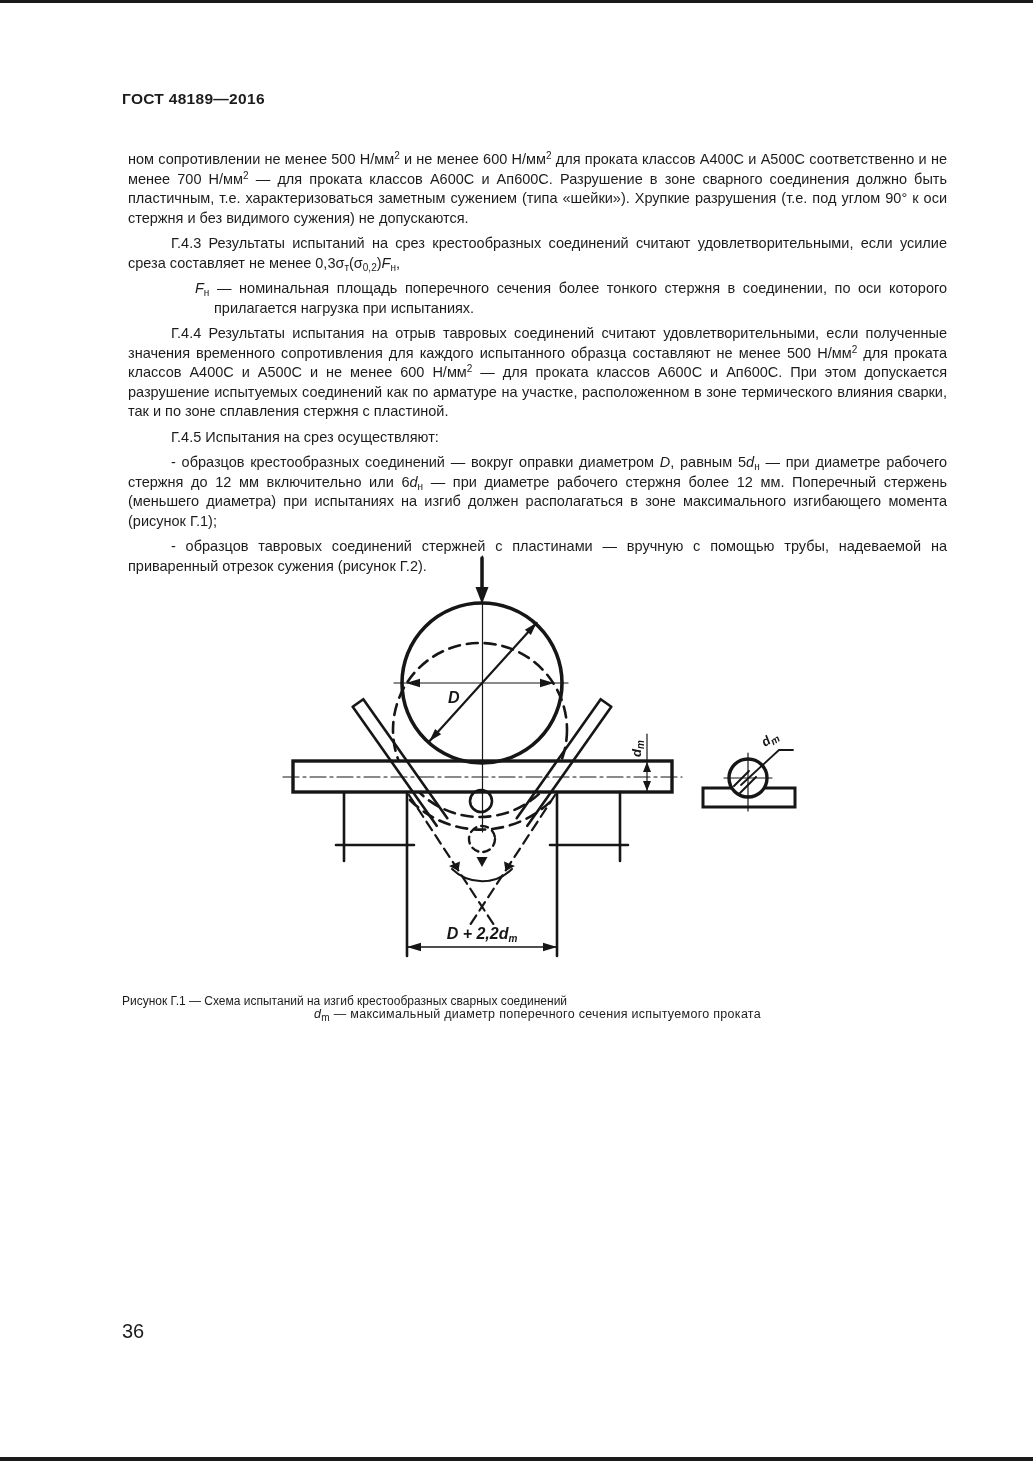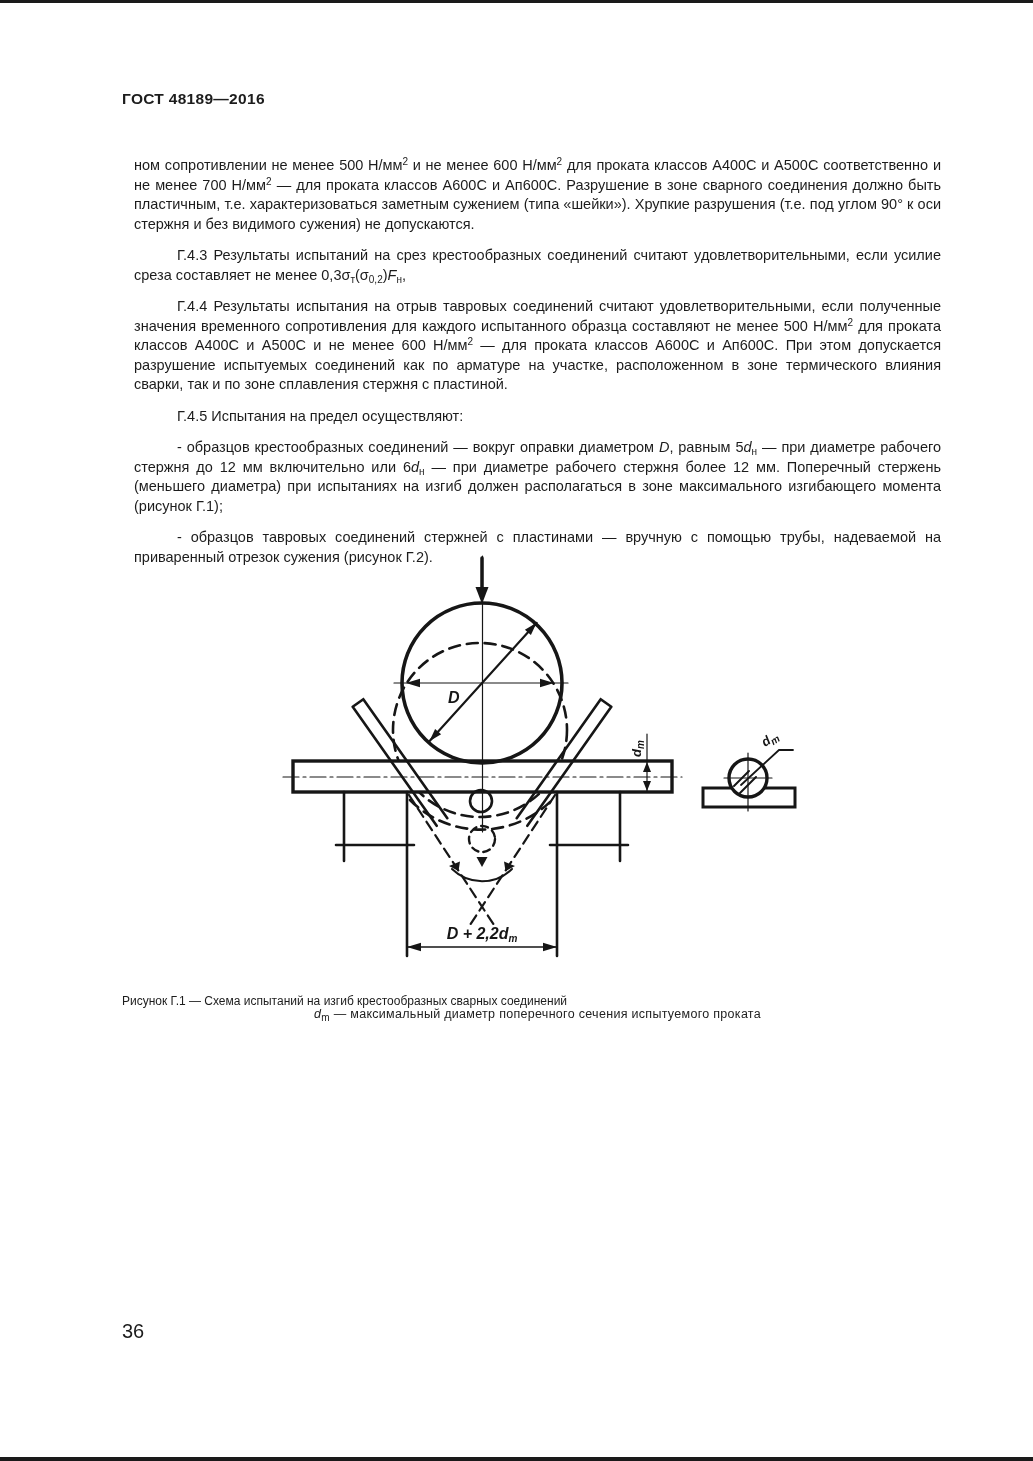--- a/index.html
+++ b/index.html
@@ -12,21 +12,21 @@
   .scan-edge.top{top:0;height:3px;}
   .scan-edge.bottom{bottom:0;height:4px;}
   .doc-header{
     position:absolute;left:122px;top:90px;
     font-size:15.5px;font-weight:700;letter-spacing:.3px;
   }
   .content{
     position:absolute;left:122px;top:144px;width:831px;
     font-size:14.5px;line-height:19.5px;text-align:justify;
   }
-  .content p{margin:12px;}
+  .content p{margin:6px;}
   .para-indent{text-indent:43px;}
   .para-noindent{text-indent:0;}
   .para-term{padding-left:86px;text-indent:-19px;}
   sub{font-size:10px;vertical-align:-3px;line-height:0;}
   sup{font-size:10px;vertical-align:5px;line-height:0;}
   .it{font-style:italic;}
   .figure-svg{position:absolute;left:270px;top:545px;}
   .fig-line{stroke:#161616;fill:none;stroke-linecap:round;}
   .fig-fill{fill:#161616;stroke:none;}
   .flbl{font-family:"Liberation Sans","DejaVu Sans",sans-serif;
@@ -52,22 +52,23 @@
   <div class="scan-edge top"></div>
   <div class="scan-edge bottom"></div>
 
   <div class="doc-header">
     <span>ГОСТ 48189—2016</span>
   </div>
 
   <div class="content">
     <p class="para-noindent"><span>ном сопротивлении не менее 500 Н/мм</span><sup>2</sup><span> и не менее 600 Н/мм</span><sup>2</sup><span> для проката классов А400С и А500С соответственно и не менее 700 Н/мм</span><sup>2</sup><span> — для проката классов А600С и Ап600С. Разрушение в зоне сварного соединения должно быть пластичным, т.е. характеризоваться заметным сужением (типа «шейки»). Хрупкие разрушения (т.е. под углом 90° к оси стержня и без видимого сужения) не допускаются.</span></p>
     <p class="para-indent"><span>Г.4.3 Результаты испытаний на срез крестообразных соединений считают удовлетворительными, если усилие среза составляет не менее 0,3σ</span><sub>т</sub><span>(σ</span><sub>0,2</sub><span>)</span><span class="it">F</span><sub>н</sub><span>,</span></p>
+    <p class="para-term"><span class="it">F</span><sub>н</sub><span> — номинальная площадь поперечного сечения более тонкого стержня в соединении, по оси которого прилагается нагрузка при испытаниях.</span></p>
     <p class="para-indent"><span>Г.4.4 Результаты испытания на отрыв тавровых соединений считают удовлетворительными, если полученные значения временного сопротивления для каждого испытанного образца составляют не менее 500 Н/мм</span><sup>2</sup><span> для проката классов А400С и А500С и не менее 600 Н/мм</span><sup>2</sup><span> — для проката классов А600С и Ап600С. При этом допускается разрушение испытуемых соединений как по арматуре на участке, расположенном в зоне термического влияния сварки, так и по зоне сплавления стержня с пластиной.</span></p>
-    <p class="para-indent"><span>Г.4.5 Испытания на предел осуществляют:</span></p>
+    <p class="para-indent"><span>Г.4.5 Испытания на срез осуществляют:</span></p>
     <p class="para-indent"><span>- образцов крестообразных соединений — вокруг оправки диаметром </span><span class="it">D</span><span>, равным 5</span><span class="it">d</span><sub>н</sub><span> — при диаметре рабочего стержня до 12 мм включительно или 6</span><span class="it">d</span><sub>н</sub><span> — при диаметре рабочего стержня более 12 мм. Поперечный стержень (меньшего диаметра) при испытаниях на изгиб должен располагаться в зоне максимального изгибающего момента (рисунок Г.1);</span></p>
     <p class="para-indent"><span>- образцов тавровых соединений стержней с пластинами — вручную с помощью трубы, надеваемой на приваренный отрезок сужения (рисунок Г.2).</span></p>
   </div>
 
   <svg class="figure-svg" width="700" height="420" viewBox="270 545 700 420" xmlns="http://www.w3.org/2000/svg">
 
     <g>
 
       <circle class="fig-line" cx="480" cy="730" r="87" stroke-width="2.6" stroke-dasharray="11 7"></circle>
       <path class="fig-line" d="M410,800 A100,100 0 0 0 552,800" stroke-width="2.6" stroke-dasharray="11 7"></path>

